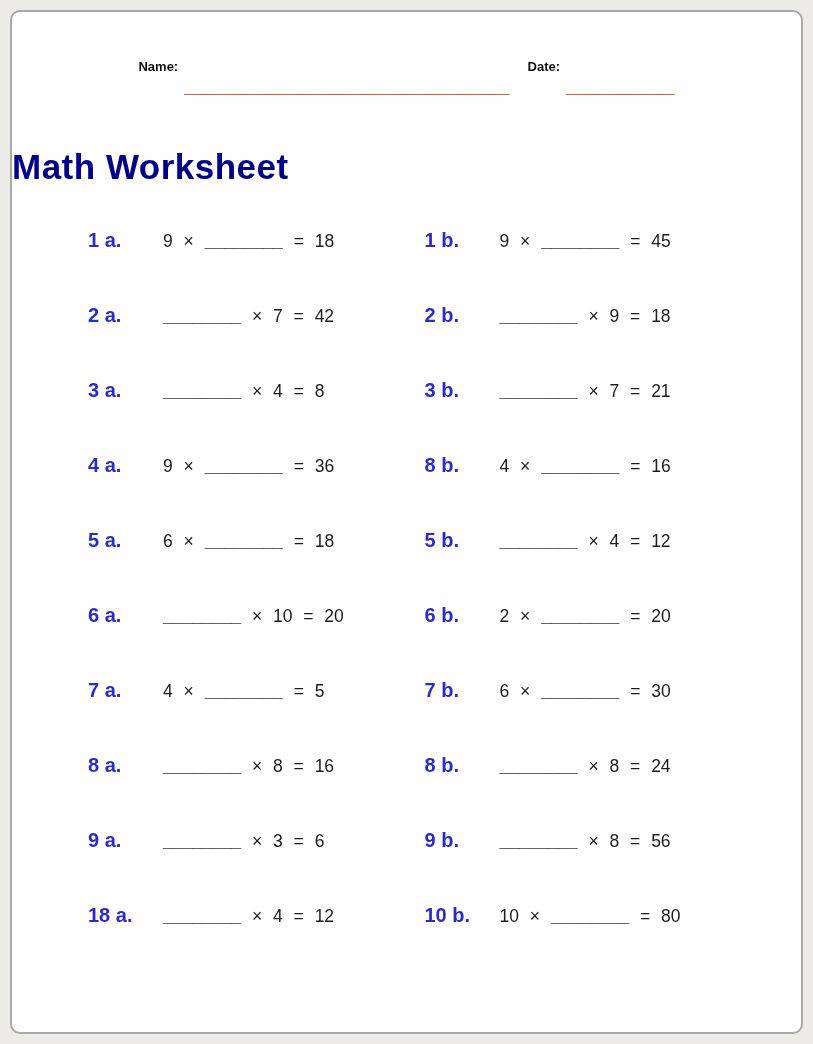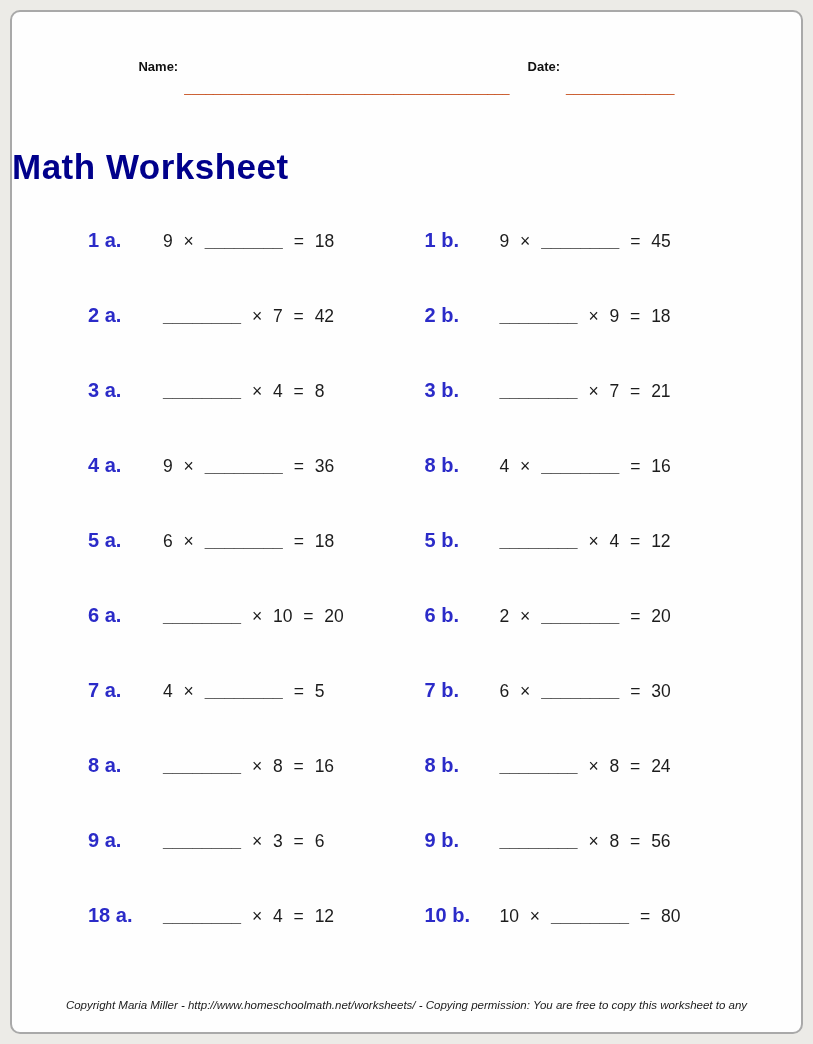--- a/index.html
+++ b/index.html
@@ -200,17 +200,16 @@
           <span class="plabel">18 a.</span>
           <span class="equation"><span class="blank">________</span><span>× 4 = 12</span></span>
         </div>
         <div class="problem">
           <span class="plabel">10 b.</span>
           <span class="equation"><span>10 ×</span><span class="blank">________</span><span>= 80</span></span>
         </div>
       </div>
 
     <div class="footer">
-      <div>Copyright Maria Miller - http://www.homeschoolmath.net/worksheets/ - Copying permission: You are free to copy this worksheet to any</div>
     </div>
 
   </div>
 </div>
 
 </body></html>

